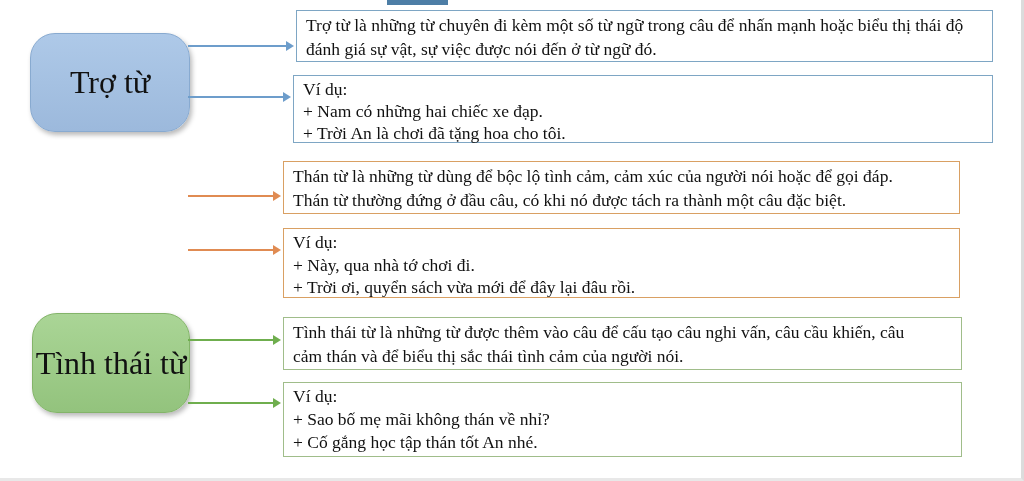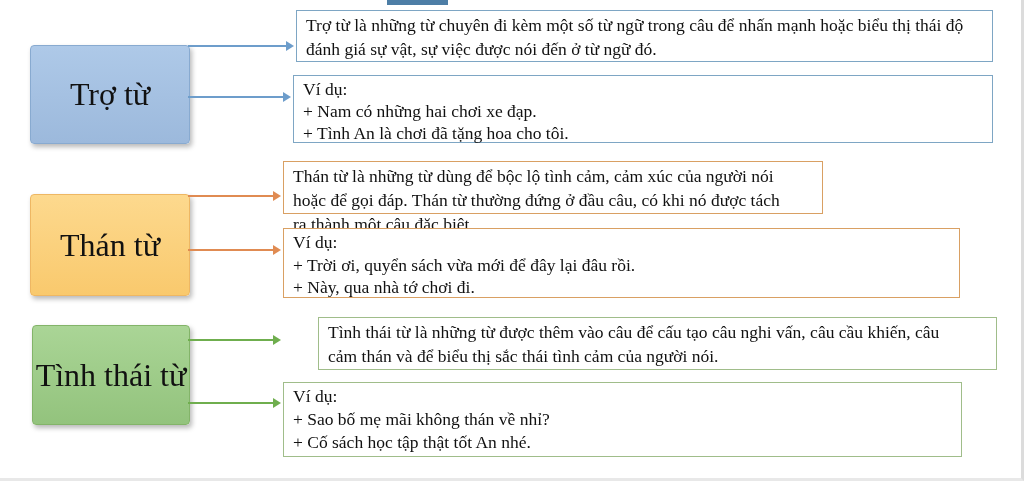--- a/index.html
+++ b/index.html
@@ -16,24 +16,23 @@
   .top-bar{
     position:absolute;left:387px;top:0;width:61px;height:5px;
     background:#4d7ea6;
   }
   
   .term{
     position:absolute;
     display:flex;align-items:center;justify-content:center;
     text-align:center;
     font-size:32px;color:#111;
-    border-radius:4px;
+    border-radius:25px;
     box-shadow:2px 3px 5px rgba(0,0,0,0.28);
     line-height:1.15;
-    margin-top:12px;
   }
   .term.blue{
     left:30px;top:33px;width:158px;height:97px;
     background:linear-gradient(180deg,#aec9e8 0%,#9cb9dc 100%);
     border:1.5px solid #88aad0;
   }
   .term.orange{
     left:30px;top:182px;width:158px;height:100px;
     background:linear-gradient(180deg,#fdd98e 0%,#f9c96d 100%);
     border:1.5px solid #eeb763;
@@ -66,68 +65,65 @@
     box-sizing:border-box;
     font-size:17.5px;color:#111;
     line-height:23px;
     padding:2px 27px 0 9px;
   }
   .tbox.blue{border:1px solid #7ea6c4;}
   .tbox.orange{border:1px solid #d9a063;}
   .tbox.green{border:1px solid #a0bd8a;}
   .b1{left:296px;top:10px;width:697px;height:52px;line-height:24px;}
   .b2{left:293px;top:75px;width:700px;height:68px;line-height:22px;}
-  .b3{left:283px;top:161px;width:540px;height:53px;line-height:24px;}
+  .b3{left:283px;top:161px;width:677px;height:53px;line-height:24px;}
   .b4{left:283px;top:228px;width:677px;height:70px;line-height:22.5px;}
-  .b5{left:283px;top:317px;width:679px;height:53px;line-height:24px;margin-left:35px;}
+  .b5{left:283px;top:317px;width:679px;height:53px;line-height:24px;}
   .b6{left:283px;top:382px;width:679px;height:75px;line-height:23px;}
   .u{}
 </style>
 </head>
 <body>
 
 <div class="slide">
 
   <div class="top-bar"></div>
 
   <div class="term blue">
     <span>Trợ từ</span>
   </div>
   <div class="arrow blue a1"></div>
   <div class="arrow blue a2"></div>
   <div class="tbox blue b1">
     <span>Trợ từ là những từ chuyên đi kèm một số từ ngữ trong câu để nhấn mạnh hoặc biểu thị thái độ đánh giá sự vật, sự việc được nói đến ở từ ngữ đó.</span>
   </div>
   <div class="tbox blue b2">
     <div>Ví dụ:</div>
-    <div><span>+ Nam có </span><span class="u">những </span><span>hai chơi xe đạp.</span></div>
-    <div><span>+ </span><span class="u">Tình</span><span> An là chơi đã tặng hoa cho tôi.</span></div>
+    <div><span>+ Nam có </span><span class="u">những </span><span>hai chiếc xe đạp.</span></div>
+    <div><span>+ </span><span class="u">Trời</span><span> An là chơi đã tặng hoa cho tôi.</span></div>
   </div>
 
-  <div class="term orange">
-    <span>Thán từ</span>
-  </div>
   <div class="arrow orange a3"></div>
   <div class="arrow orange a4"></div>
   <div class="tbox orange b3">
     <span>Thán từ là những từ dùng để bộc lộ tình cảm, cảm xúc của người nói hoặc để gọi đáp. Thán từ thường đứng ở đầu câu, có khi nó được tách ra thành một câu đặc biệt.</span>
   </div>
   <div class="tbox orange b4">
     <div>Ví dụ:</div>
+    <div><span>+ </span><span class="u">Này,</span><span> qua nhà tớ chơi đi.</span></div>
     <div><span>+ </span><span class="u">Trời ơi</span><span>, quyển sách vừa mới để đây lại đâu rồi.</span></div>
-    <div><span>+ </span><span class="u">Này,</span><span> qua nhà tớ chơi đi.</span></div>
   </div>
 
   <div class="term green">
     <span>Tình thái từ</span>
   </div>
   <div class="arrow green a5"></div>
   <div class="arrow green a6"></div>
   <div class="tbox green b5">
     <span>Tình thái từ là những từ được thêm vào câu để cấu tạo câu nghi vấn, câu cầu khiến, câu cảm thán và để biểu thị sắc thái tình cảm của người nói.</span>
   </div>
   <div class="tbox green b6">
     <div>Ví dụ:</div>
     <div><span>+ Sao bố mẹ mãi không thán về </span><span class="u">nhỉ</span><span>?</span></div>
-    <div><span>+ Cố sách học tập thật tốt An </span><span class="u">nhé</span><span>.</span></div>
+    <div><span>+ Cố gắng học tập thán tốt An </span><span class="u">nhé</span><span>.</span></div>
   </div>
 
 </div>
 
 </body></html>

